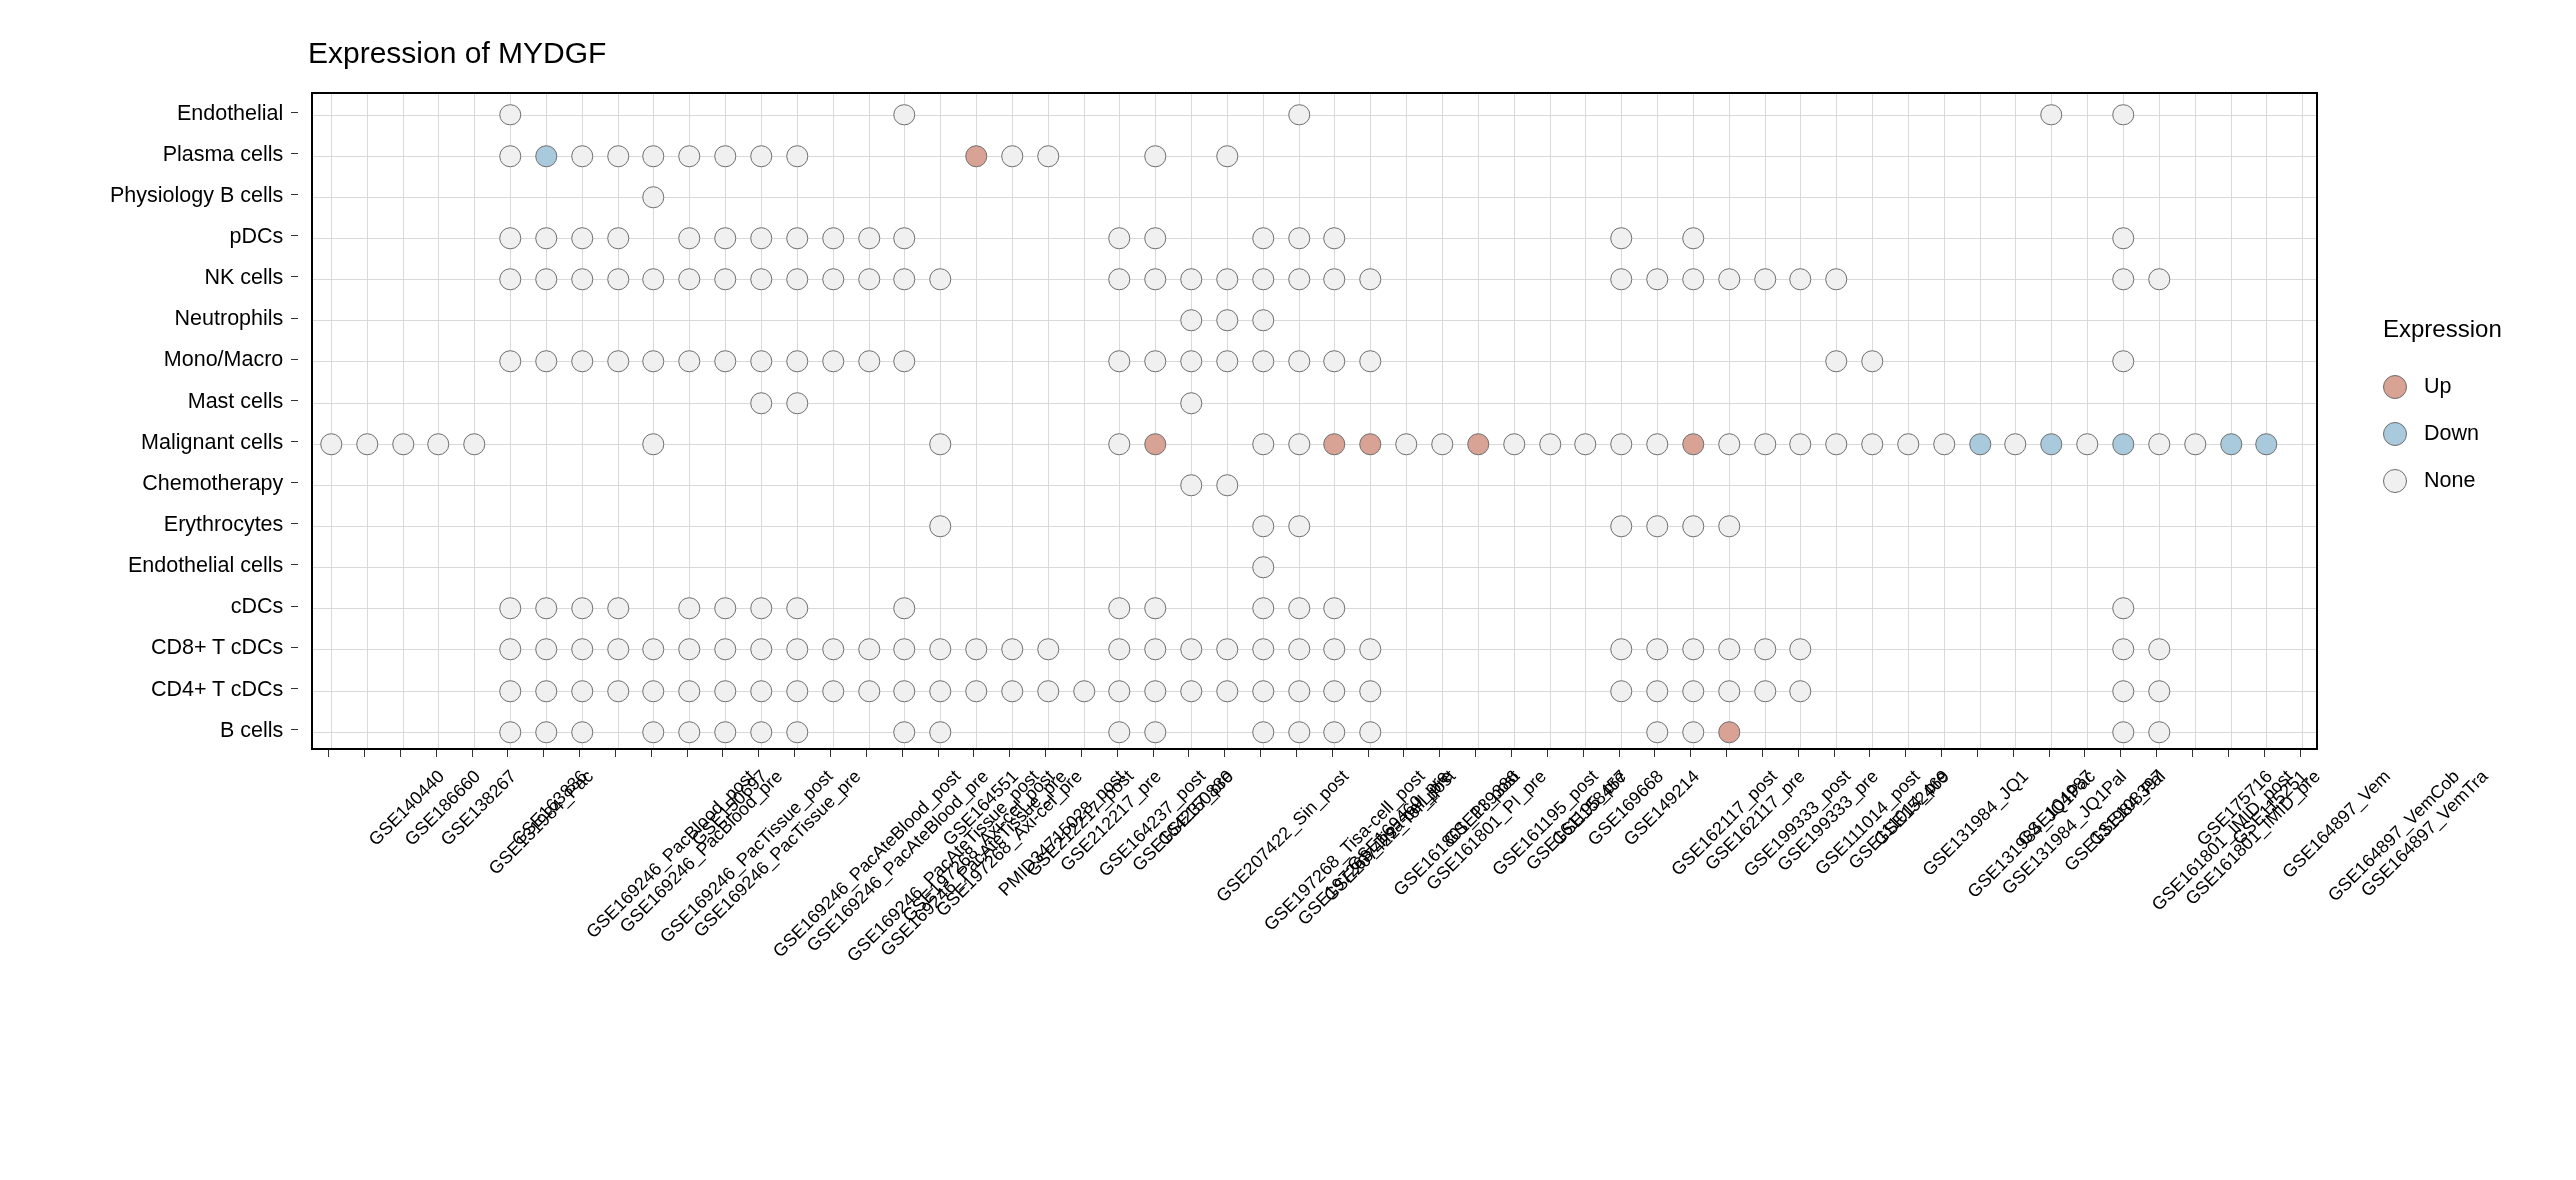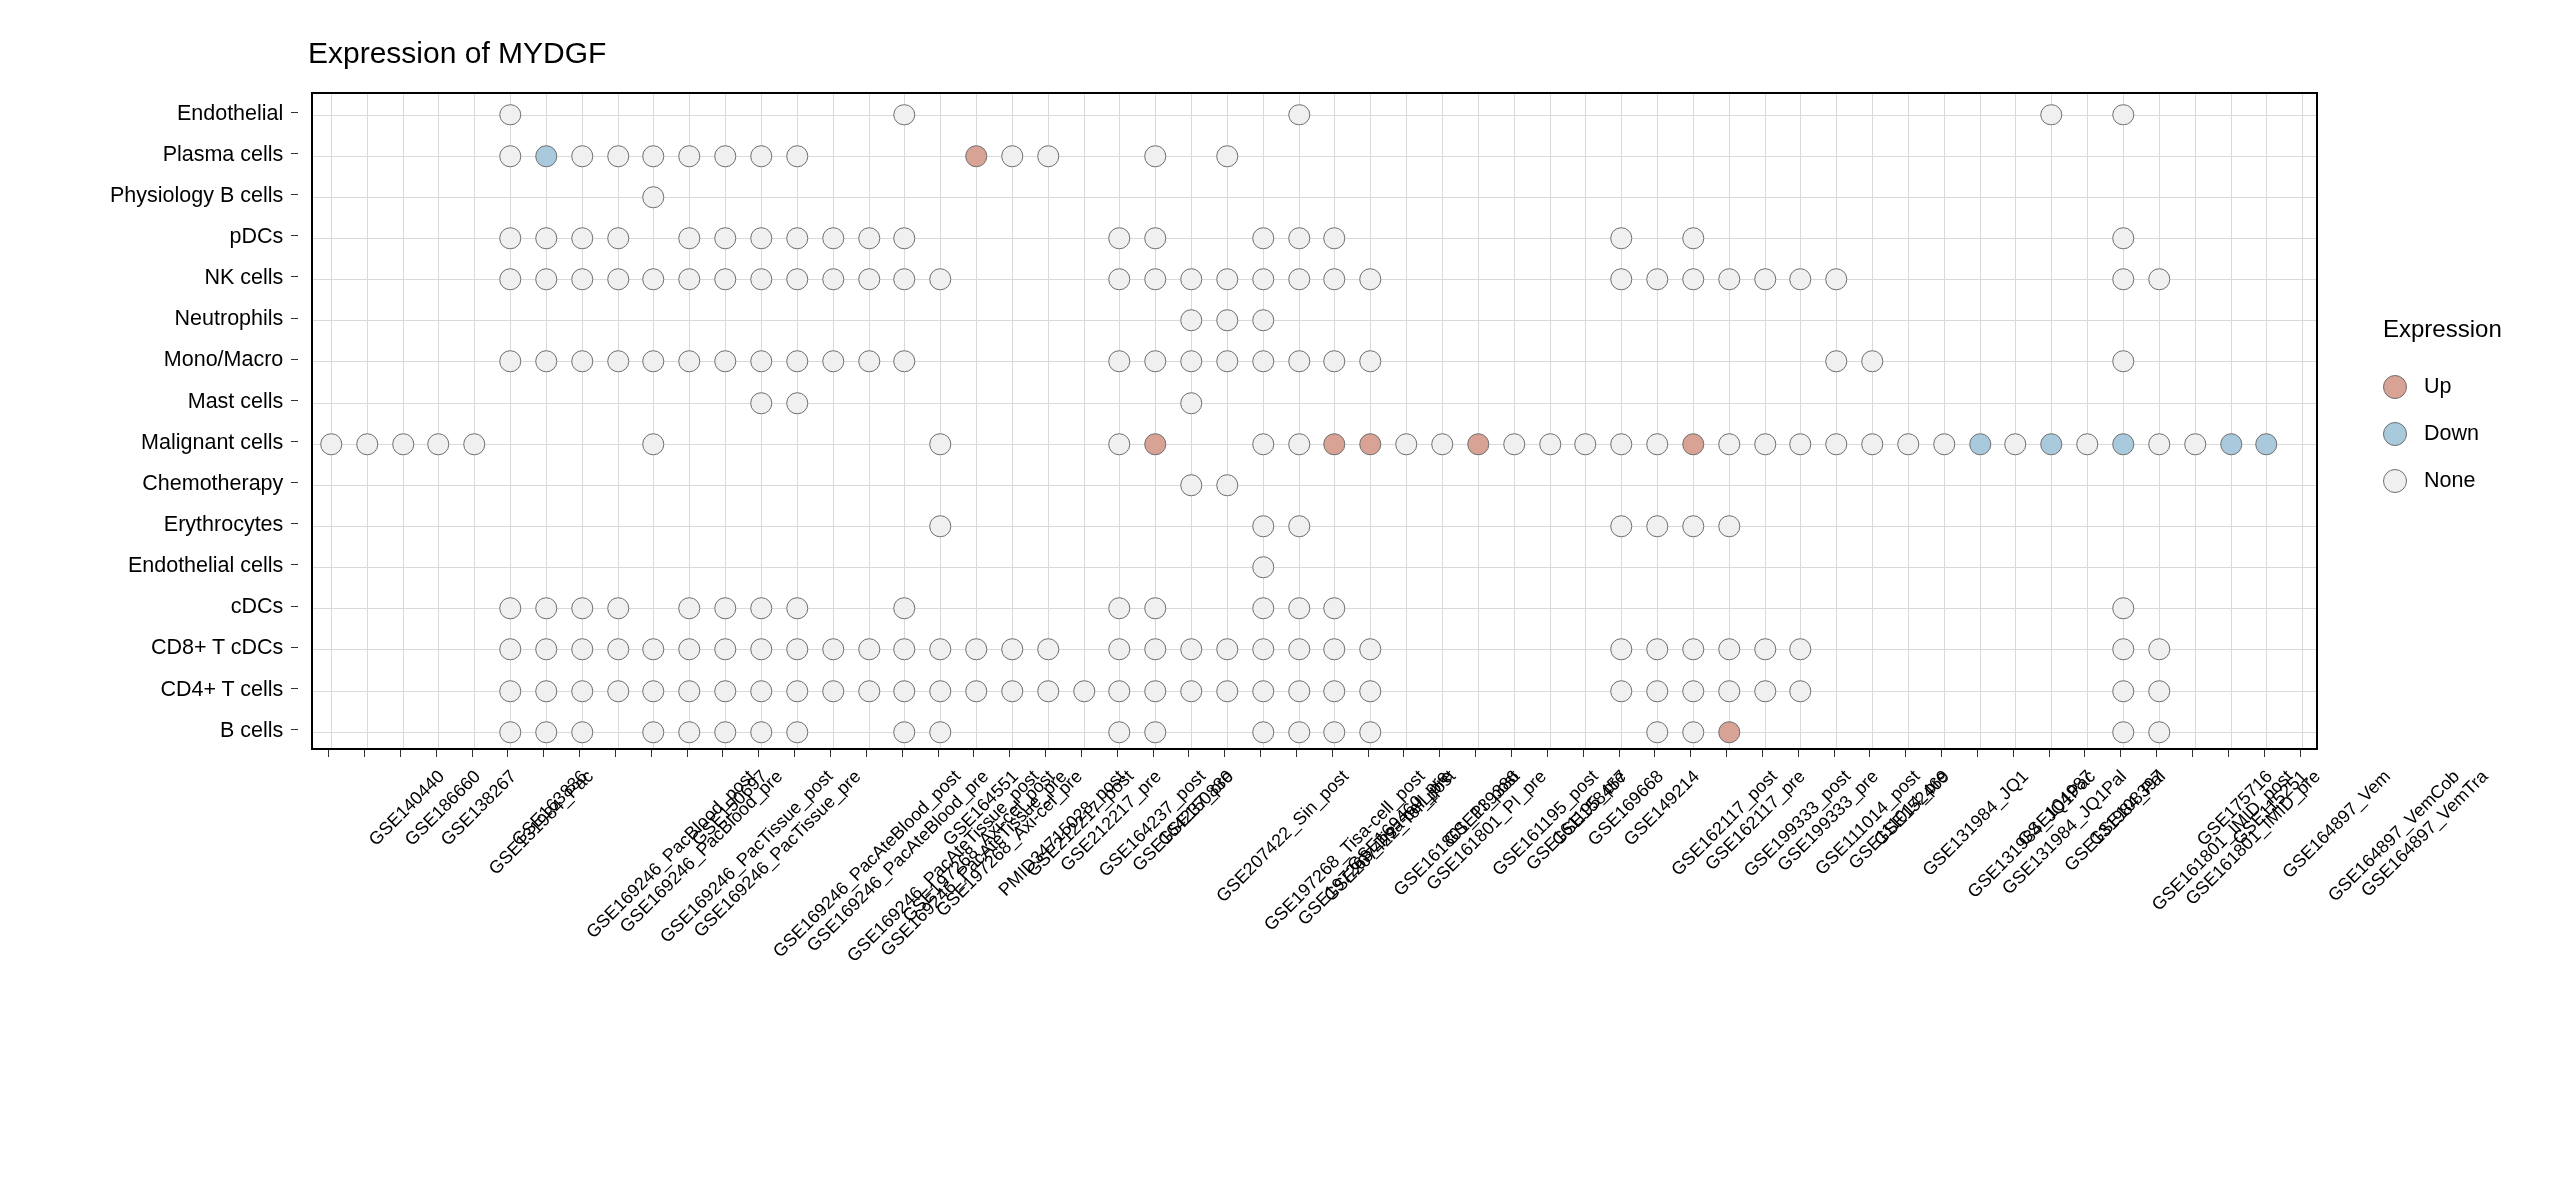--- a/index.html
+++ b/index.html
@@ -195,21 +195,21 @@
       <div class="y-label" style="top: 391px; right: 15.7px;">Chemotherapy</div>
       <div class="tick-mark-y" style="top: 390px; left: 291px;"></div>
       <div class="y-label" style="top: 432px; right: 15.7px;">Erythrocytes</div>
       <div class="tick-mark-y" style="top: 431px; left: 291px;"></div>
       <div class="y-label" style="top: 473px; right: 15.7px;">Endothelial cells</div>
       <div class="tick-mark-y" style="top: 472px; left: 291px;"></div>
       <div class="y-label" style="top: 514px; right: 15.7px;">cDCs</div>
       <div class="tick-mark-y" style="top: 514px; left: 291px;"></div>
       <div class="y-label" style="top: 555px; right: 15.7px;">CD8+ T cDCs</div>
       <div class="tick-mark-y" style="top: 555px; left: 291px;"></div>
-      <div class="y-label" style="top: 597px; right: 15.7px;">CD4+ T cells</div>
+      <div class="y-label" style="top: 597px; right: 15.7px;">CD4+ T cDCs</div>
       <div class="tick-mark-y" style="top: 596px; left: 291px;"></div>
       <div class="y-label" style="top: 638px; right: 15.7px;">B cells</div>
       <div class="tick-mark-y" style="top: 637px; left: 291px;"></div>
     </div>
 
   <div id="plot-panel">
       <div class="grid-line-v" style="left: 18px;"></div>
       <div class="grid-line-v" style="left: 54px;"></div>
       <div class="grid-line-v" style="left: 90px;"></div>
       <div class="grid-line-v" style="left: 125px;"></div>

